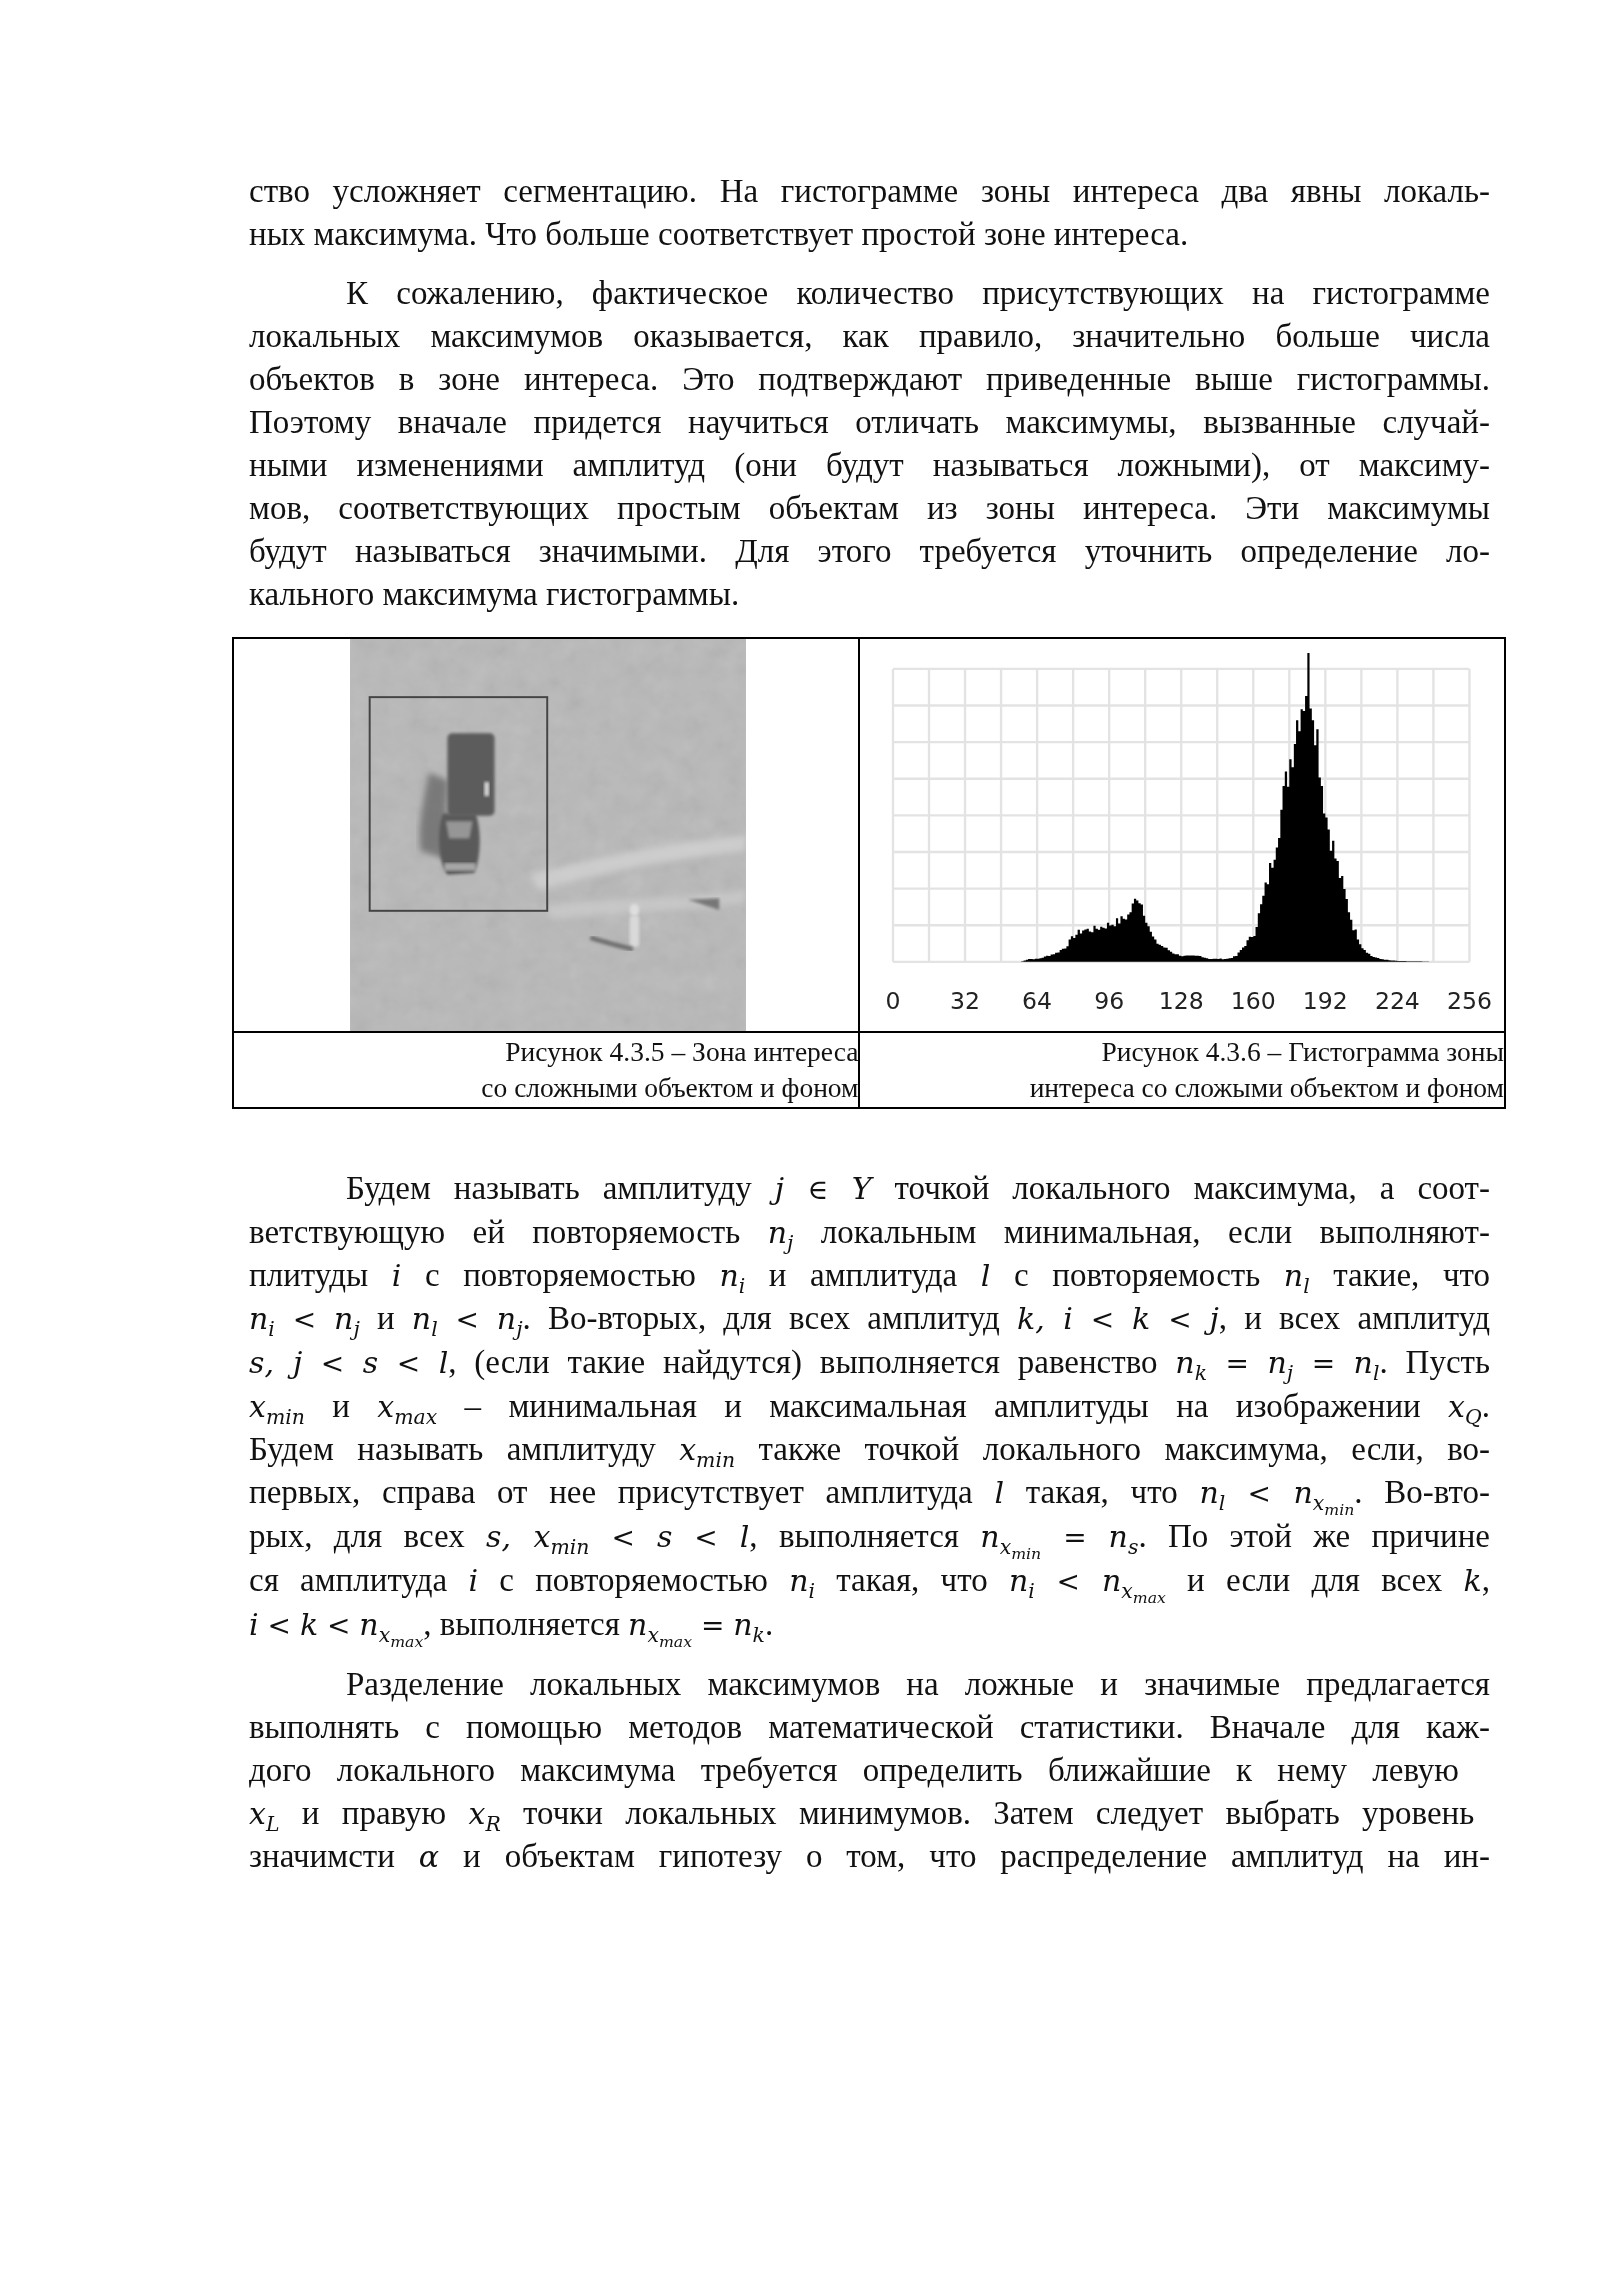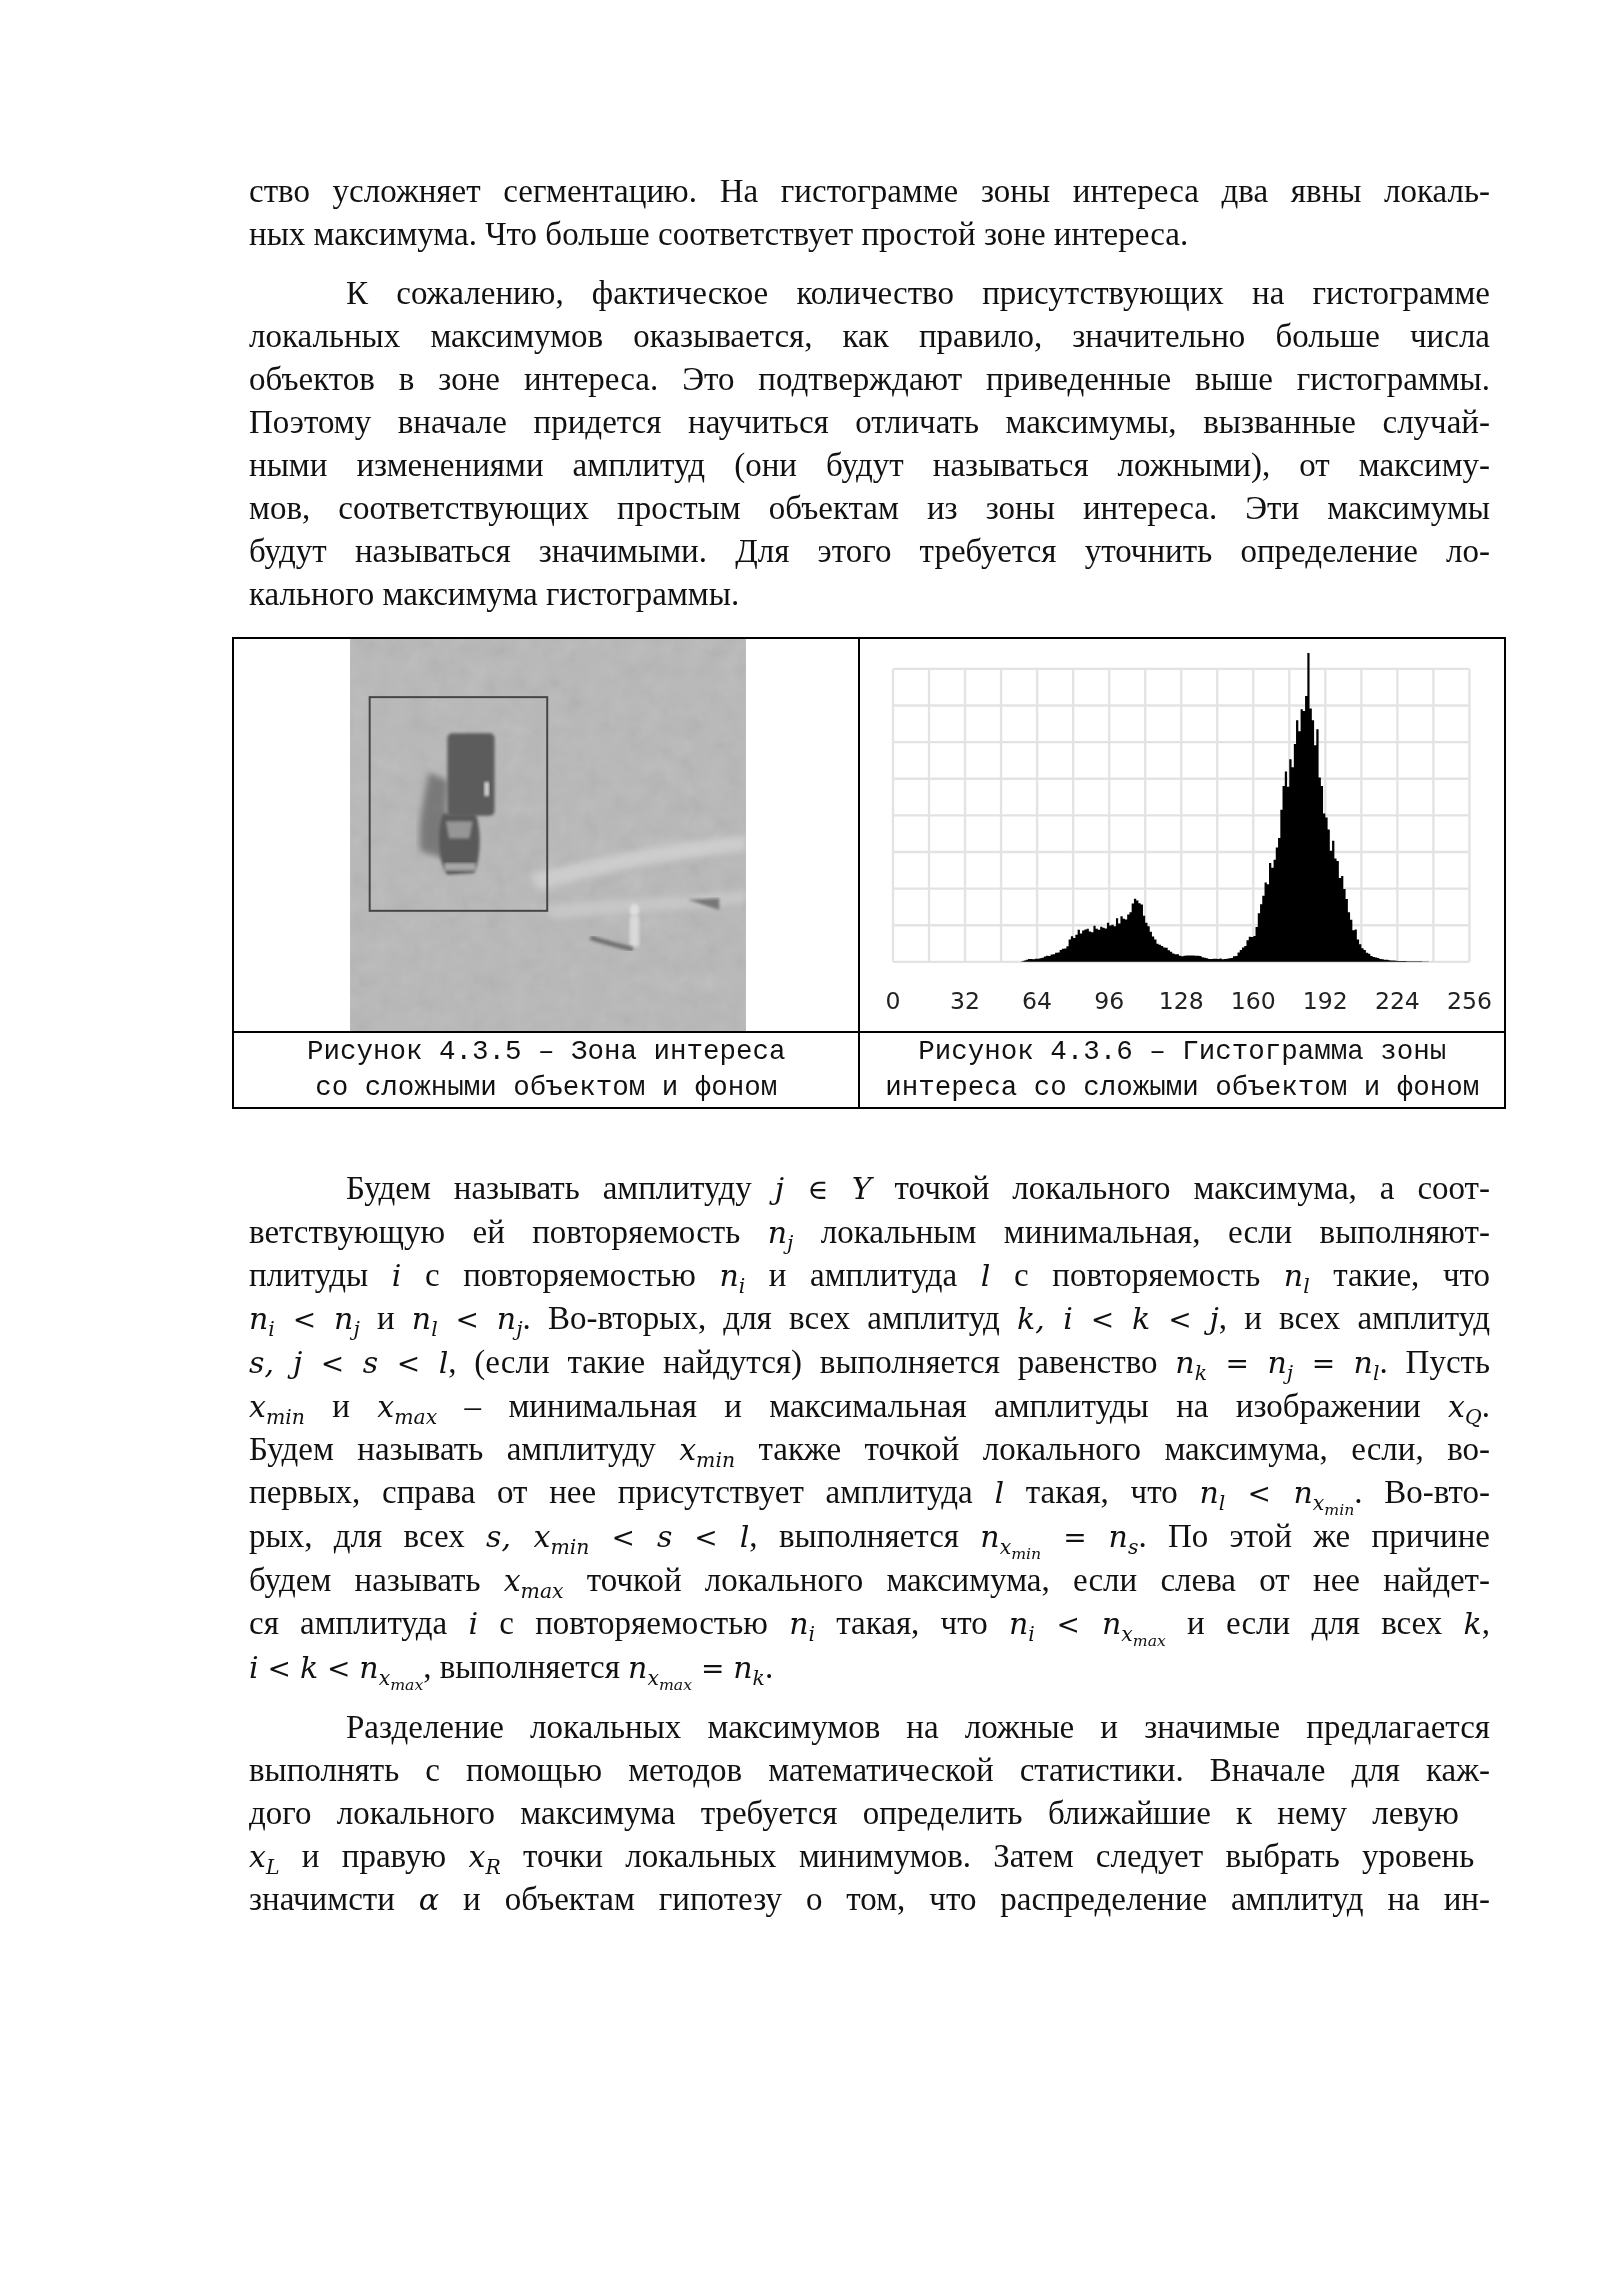--- a/index.html
+++ b/index.html
@@ -11,21 +11,21 @@
   .line.last { text-align-last: left; }
   .m { font-family: "DejaVu Serif", "Liberation Serif", serif; font-style: italic; font-size: 30px; }
   .m sub { font-size: 20.4px; vertical-align: -7px; line-height: 0; }
   .m sub sub { font-size: 15.7px; vertical-align: -4.7px; }
   .op { font-family: "DejaVu Serif", serif; font-style: normal; font-size: 28px; }
 
   .fig-table { position: absolute; left: 232px; top: 637px; width: 1274px; height: 470px;
                border-collapse: collapse; }
   .fig-table td { border: 2.4px solid #000; padding: 0; vertical-align: top; position: relative; }
   .img-cell { height: 392px; }
-  .cap-cell { height: 74px; text-align: center; font-size: 27.5px; line-height: 36px; vertical-align: middle !important; font-family: Liberation Mono, monospace; }
+  .cap-cell { height: 74px; text-align: right; font-size: 27.5px; line-height: 36px; vertical-align: middle !important; }
   .cap-line { display: block; }
 
   .photo { position: absolute; left: 116px; top: 0; width: 396px; height: 392px; overflow: hidden; }
   .hist { position: absolute; left: 0; top: 0; width: 644px; height: 392px; }
 </style>
 </head>
 <body>
 
 <div class="page">
 
@@ -164,23 +164,20 @@
     <span class="line">
       <span>Будем называть амплитуду </span><span class="m"><span>x</span><sub>min</sub></span><span> также точкой локального максимума, если, во-</span>
     </span>
     <span class="line">
       <span>первых, справа от нее присутствует амплитуда </span><span class="m">l</span><span> такая, что </span><span class="m"><span>n</span><sub>l</sub></span><span class="op"> &lt; </span><span class="m"><span>n</span><sub><span>x</span><sub>min</sub></sub></span><span>. Во-вто-</span>
     </span>
     <span class="line">
       <span>рых, для всех </span><span class="m"><span>s, x</span><sub>min</sub></span><span class="op"> &lt; </span><span class="m">s</span><span class="op"> &lt; </span><span class="m">l</span><span>, выполняется </span><span class="m"><span>n</span><sub><span>x</span><sub>min</sub></sub></span><span class="op"> = </span><span class="m"><span>n</span><sub>s</sub></span><span>.  По этой же причине</span>
     </span>
     <span class="line">
-      <span>будем называть </span><span class="m"><span>x</span><sub>max</sub></span><span> точкой локального максимума, если слева от нее найдет-</span>
-    </span>
-    <span class="line">
       <span>ся амплитуда </span><span class="m">i</span><span> с повторяемостью </span><span class="m"><span>n</span><sub>i</sub></span><span> такая, что </span><span class="m"><span>n</span><sub>i</sub></span><span class="op"> &lt; </span><span class="m"><span>n</span><sub><span>x</span><sub>max</sub></sub></span><span> и если для всех </span><span class="m">k</span><span>,</span>
     </span>
     <span class="line last">
       <span class="m">i</span><span class="op"> &lt; </span><span class="m">k</span><span class="op"> &lt; </span><span class="m"><span>n</span><sub><span>x</span><sub>max</sub></sub></span><span>, выполняется </span><span class="m"><span>n</span><sub><span>x</span><sub>max</sub></sub></span><span class="op"> = </span><span class="m"><span>n</span><sub>k</sub></span><span>.</span>
     </span>
   </p>
 
   <p class="para">
     <span class="line" style="padding-left:97px">Разделение локальных максимумов на ложные и значимые предлагается</span>
     <span class="line">выполнять с помощью методов математической статистики. Вначале для каж-</span>

